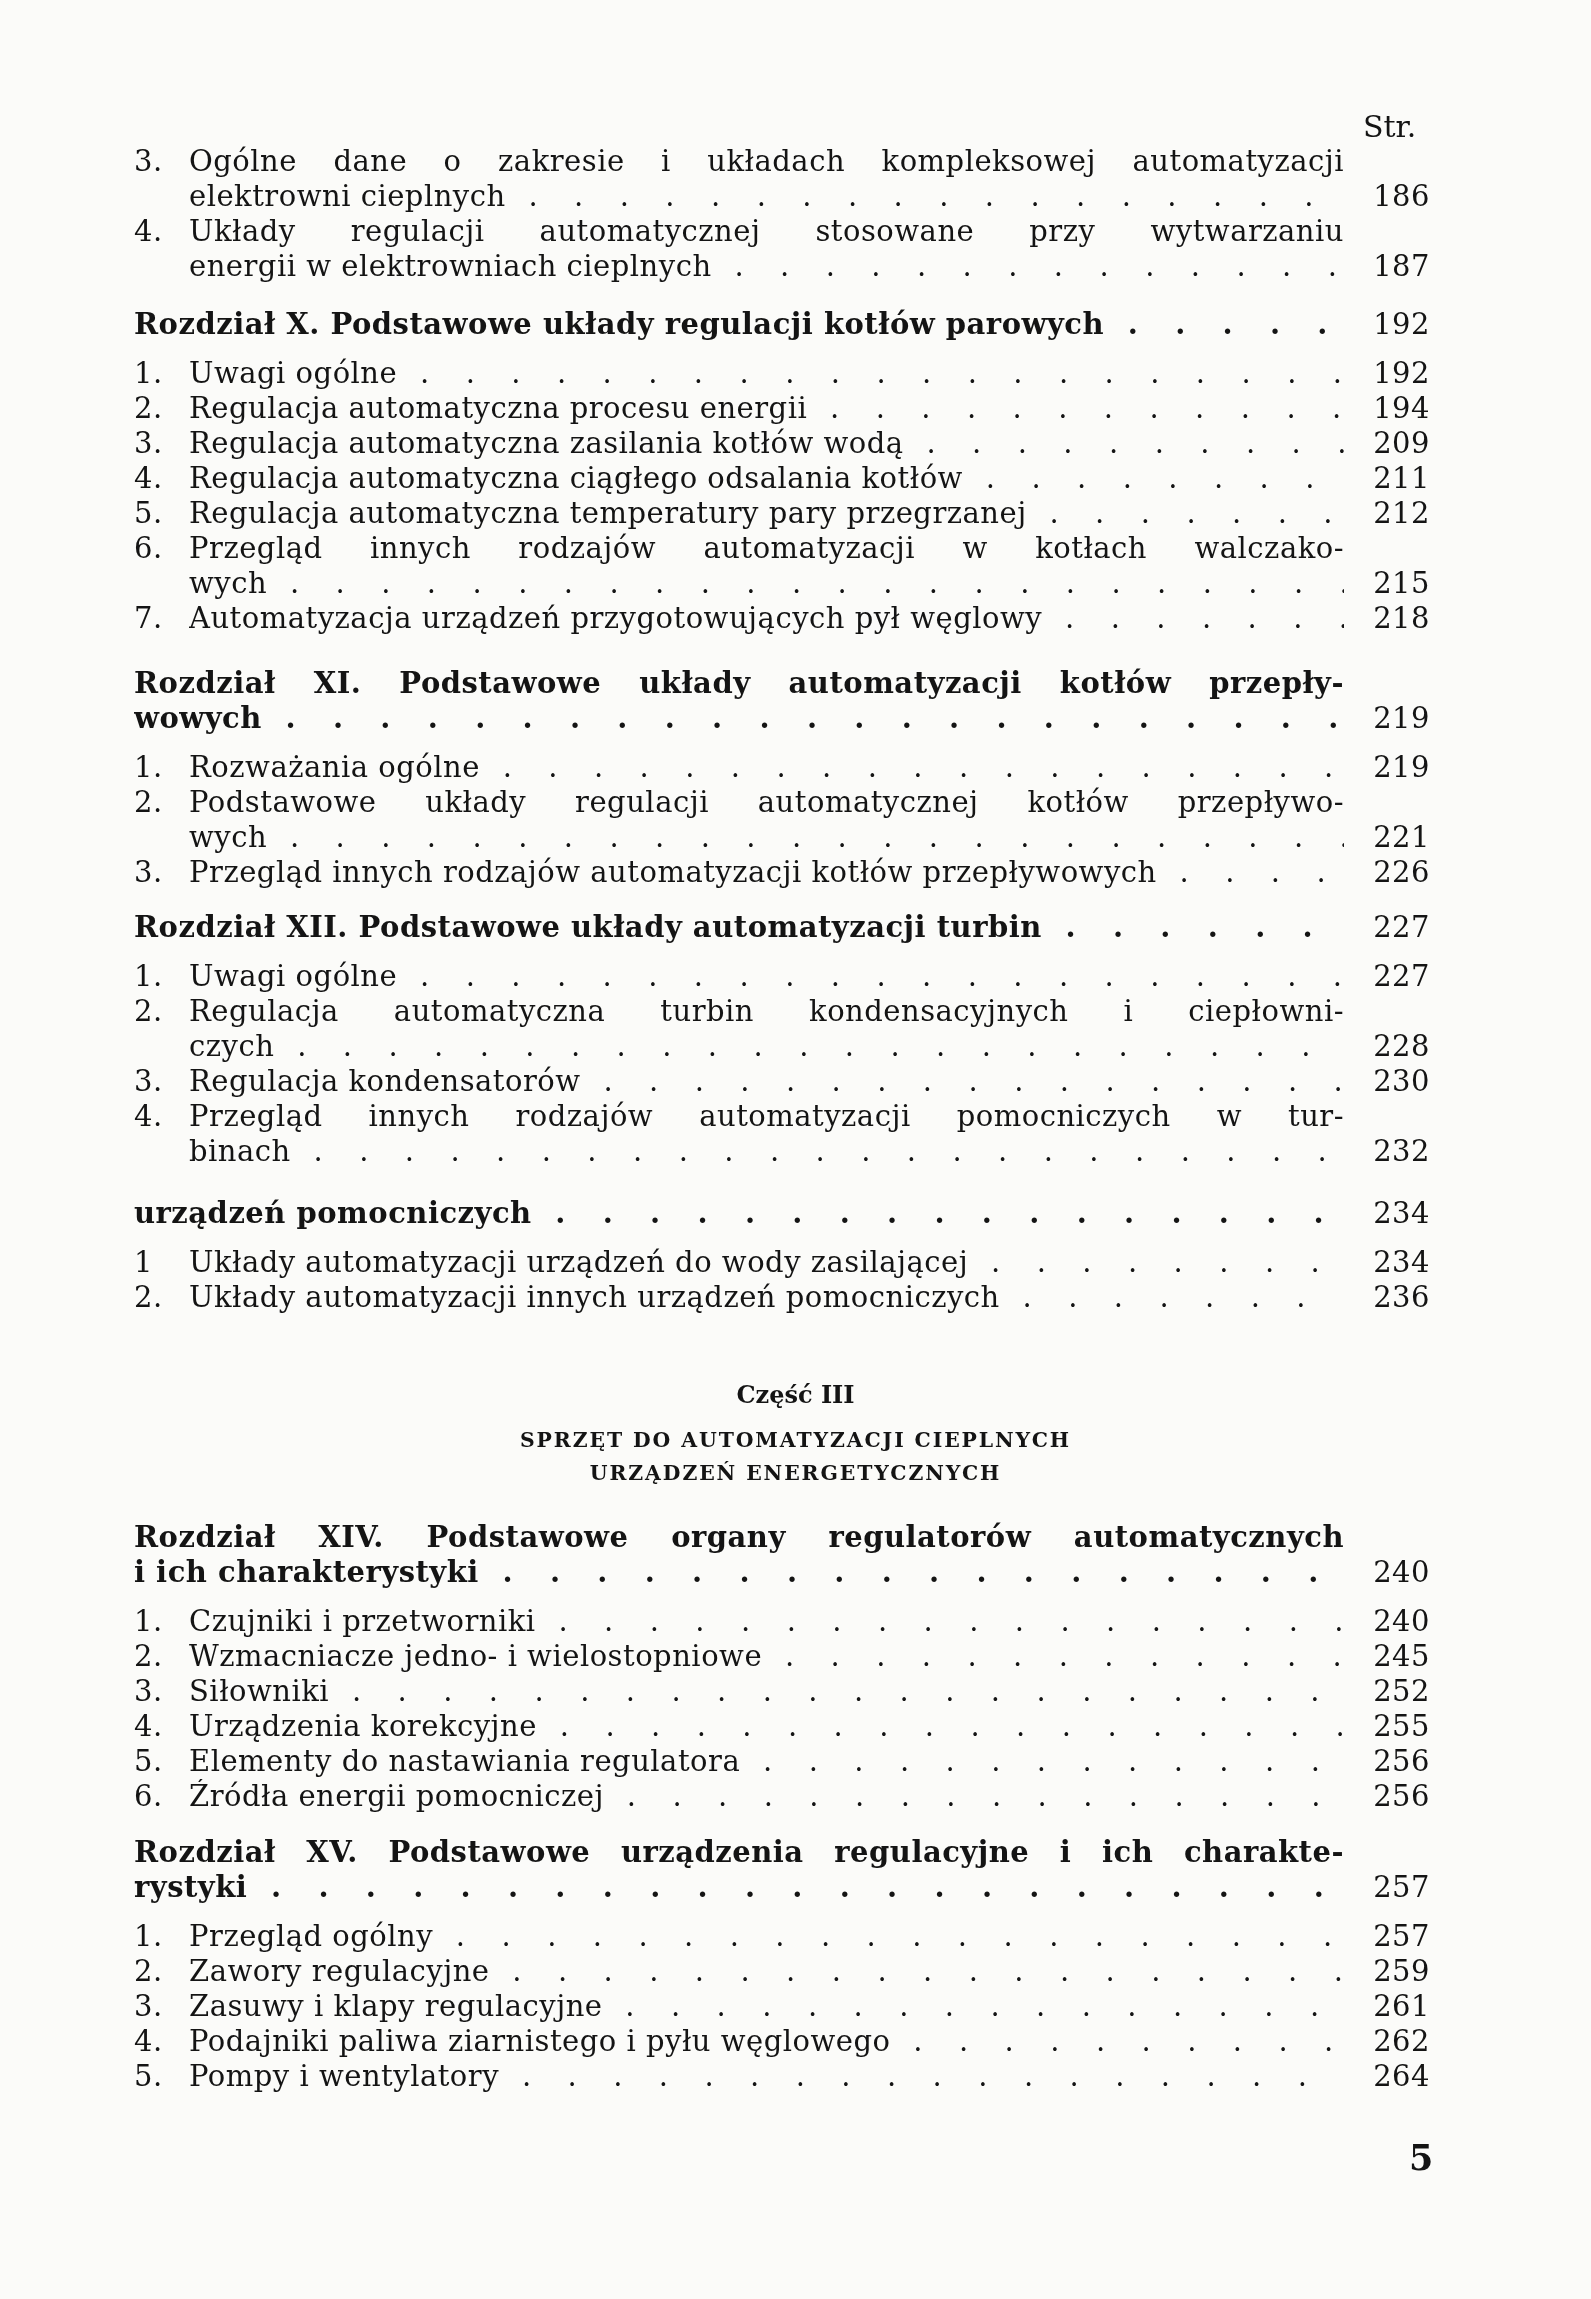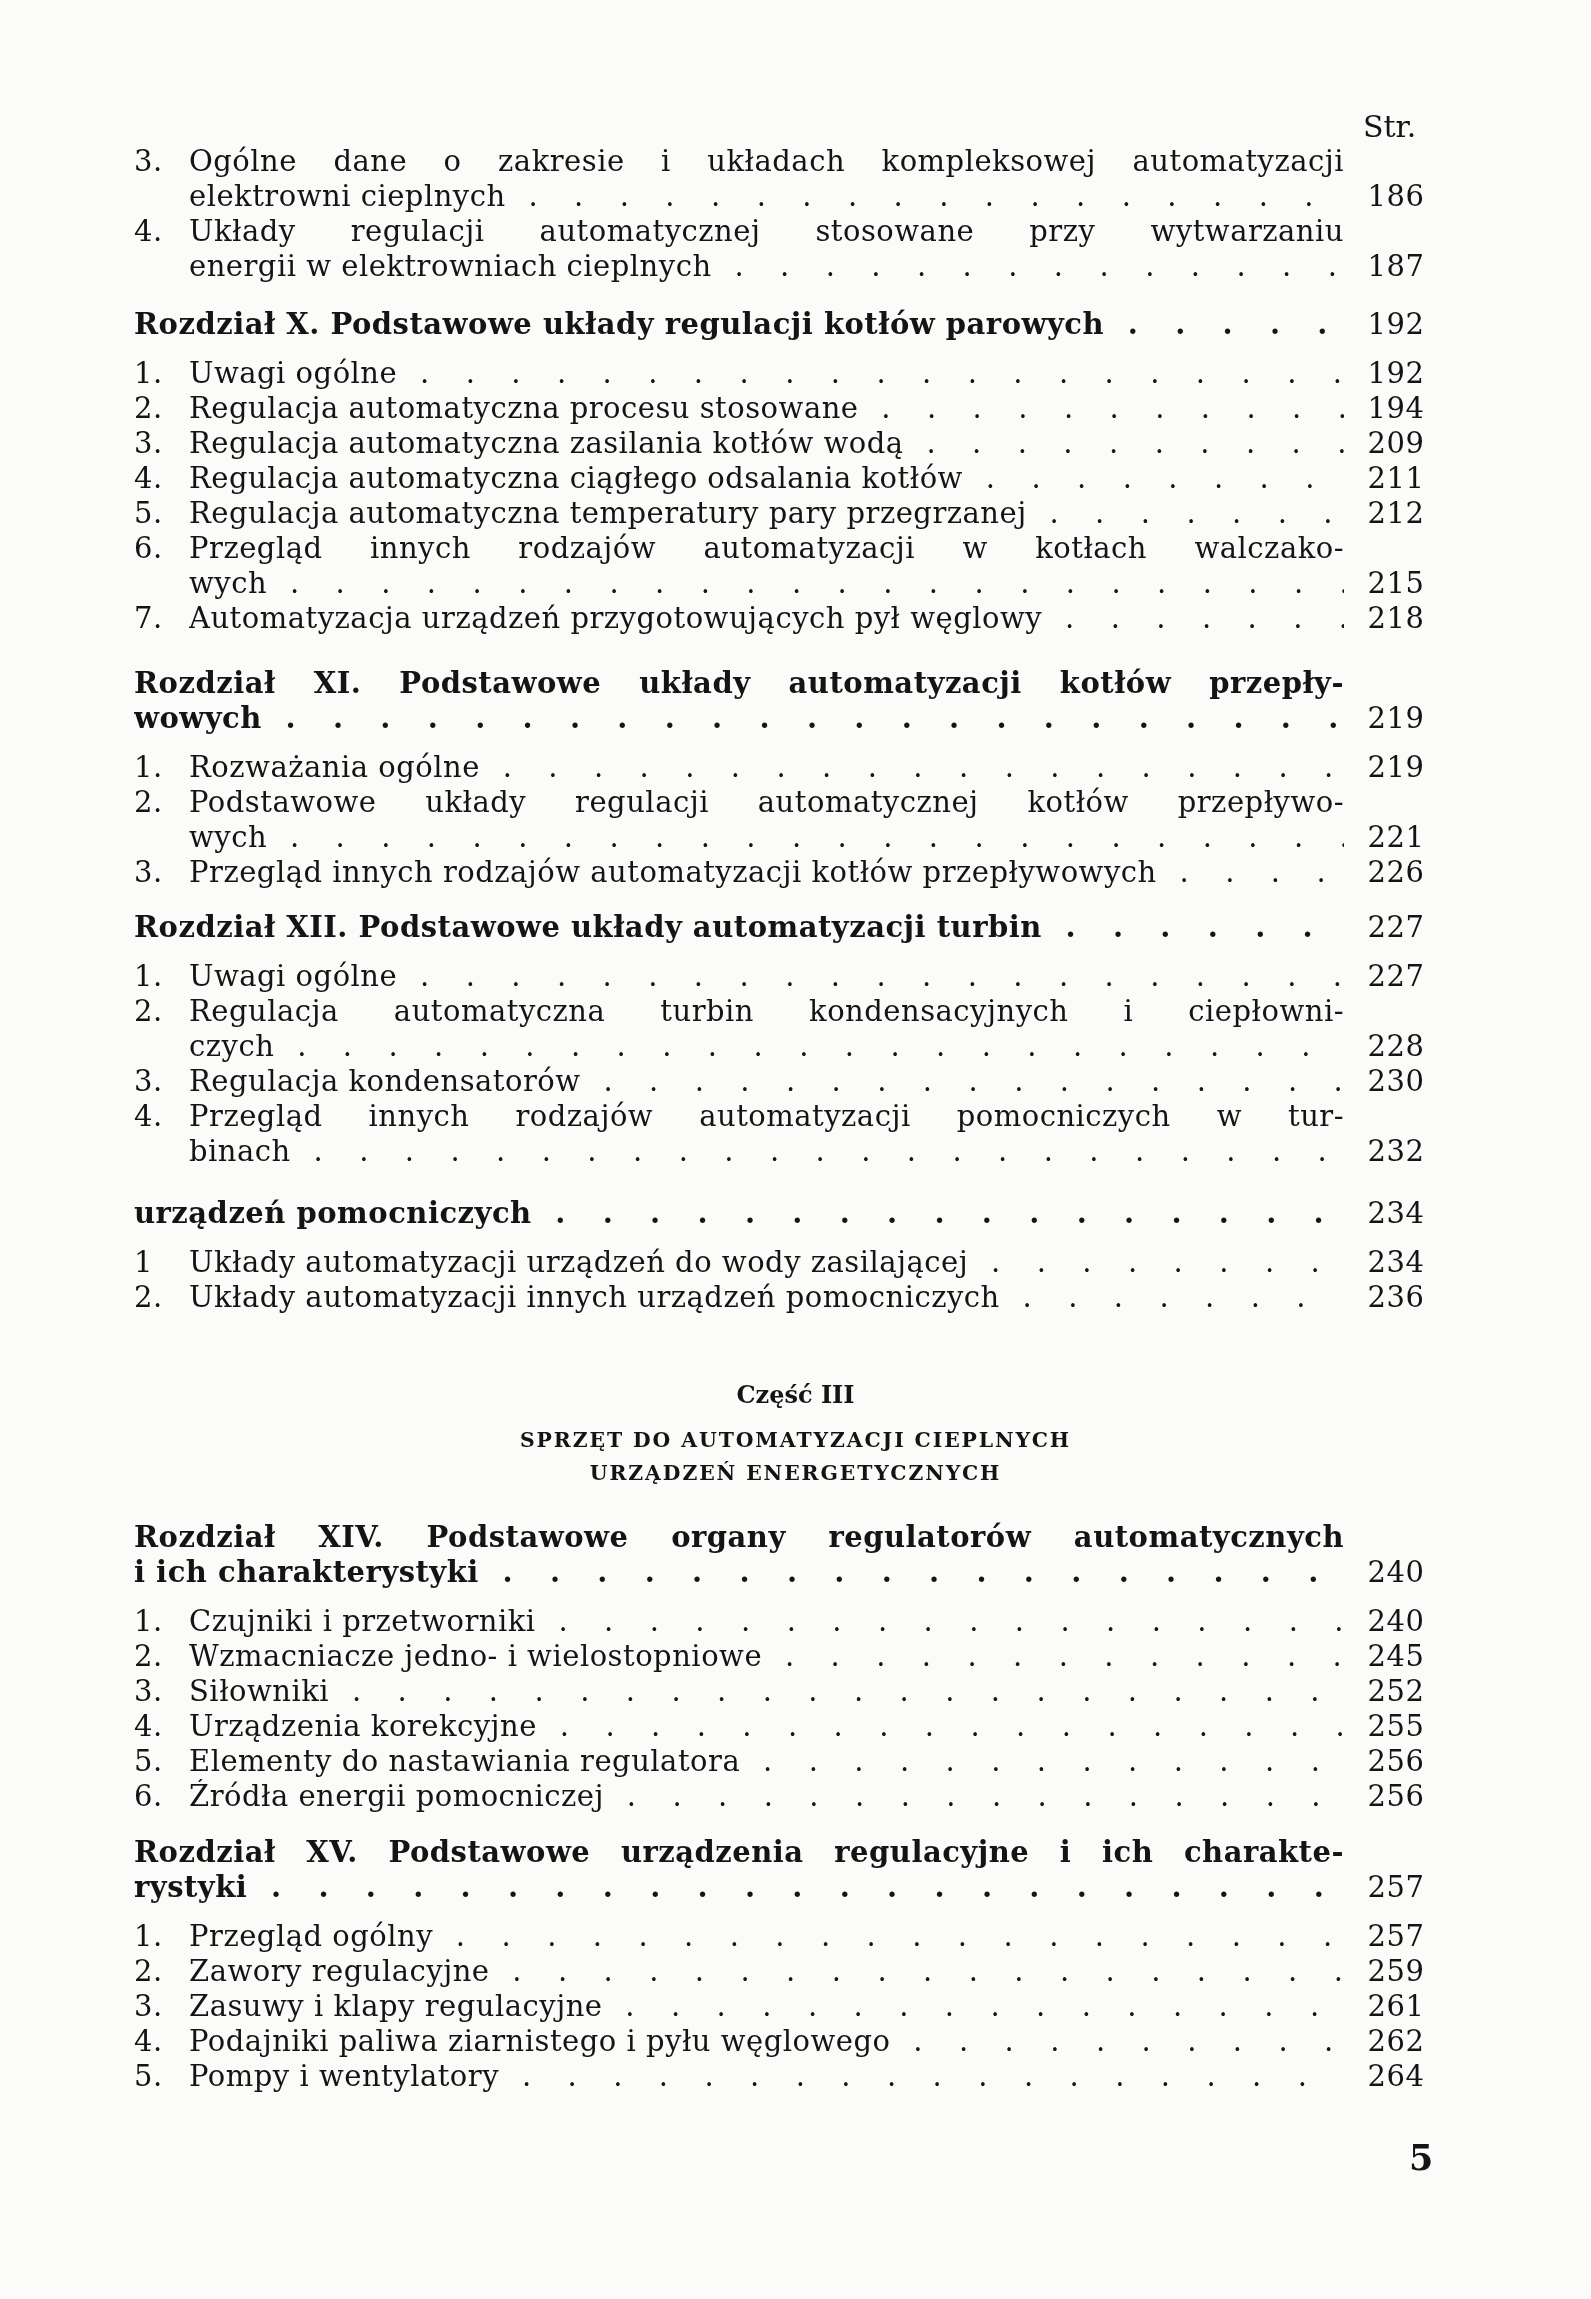--- a/index.html
+++ b/index.html
@@ -7,21 +7,21 @@
     width: 1591px; height: 2300px; background: #fbfbf9; position: relative; overflow: hidden;
     font-family: "DejaVu Serif", "Liberation Serif", serif; color: #141414;
   }
   .page { position: absolute; left: 0; top: 0; width: 1347px; height: 2300px; }
   .str { position: absolute; left: 1363px; top: 109px; font-size: 30px; }
   .block { position: absolute; left: 134px; width: 1296px; }
   .row { position: relative; height: 35px; line-height: 35px; font-size: 29px; white-space: nowrap; letter-spacing: 0.5px; }
   .row .num { position: absolute; left: 0; top: 0; }
   .row .txt { position: absolute; left: 55px; top: 0; right: 86px; overflow: hidden; }
   .row.head .txt { left: 0; font-weight: bold; }
-  .row .pg { position: absolute; right: 0; top: 0; width: 68px; text-align: center; }
+  .row .pg { position: absolute; right: 0; top: 0; width: 68px; text-align: right; }
   .row.justify .txt { text-align: justify; text-align-last: justify; }
   .dots::after { content: " . . . . . . . . . . . . . . . . . . . . . . . . . . . . . . . . . . . . . . . . . . . . ."; letter-spacing: 13.6px; }
   .center { position: absolute; left: 0; width: 1591px; text-align: center; }
   .part-title { top: 1380px; font-size: 24px; font-weight: bold; }
   .part-sub { font-size: 20.4px; font-weight: bold; letter-spacing: 1.9px; }
   .part-sub1 { top: 1428px; }
   .part-sub2 { top: 1461px; }
   .folio { position: absolute; left: 1409px; top: 2137px; font-size: 35px; font-weight: bold; }
 </style>
 </head>
@@ -54,21 +54,21 @@
         <span class="pg">192</span>
       </div>
       <div style="height: 13.6px;"></div>
       <div class="row">
         <span class="num">1.</span>
         <span class="txt dots">Uwagi ogólne</span>
         <span class="pg">192</span>
       </div>
       <div class="row">
         <span class="num">2.</span>
-        <span class="txt dots">Regulacja automatyczna procesu stosowane</span>
+        <span class="txt dots">Regulacja automatyczna procesu energii</span>
         <span class="pg">194</span>
       </div>
       <div class="row">
         <span class="num">3.</span>
         <span class="txt dots">Regulacja automatyczna zasilania kotłów wodą</span>
         <span class="pg">209</span>
       </div>
       <div class="row">
         <span class="num">4.</span>
         <span class="txt dots">Regulacja automatyczna ciągłego odsalania kotłów</span>

